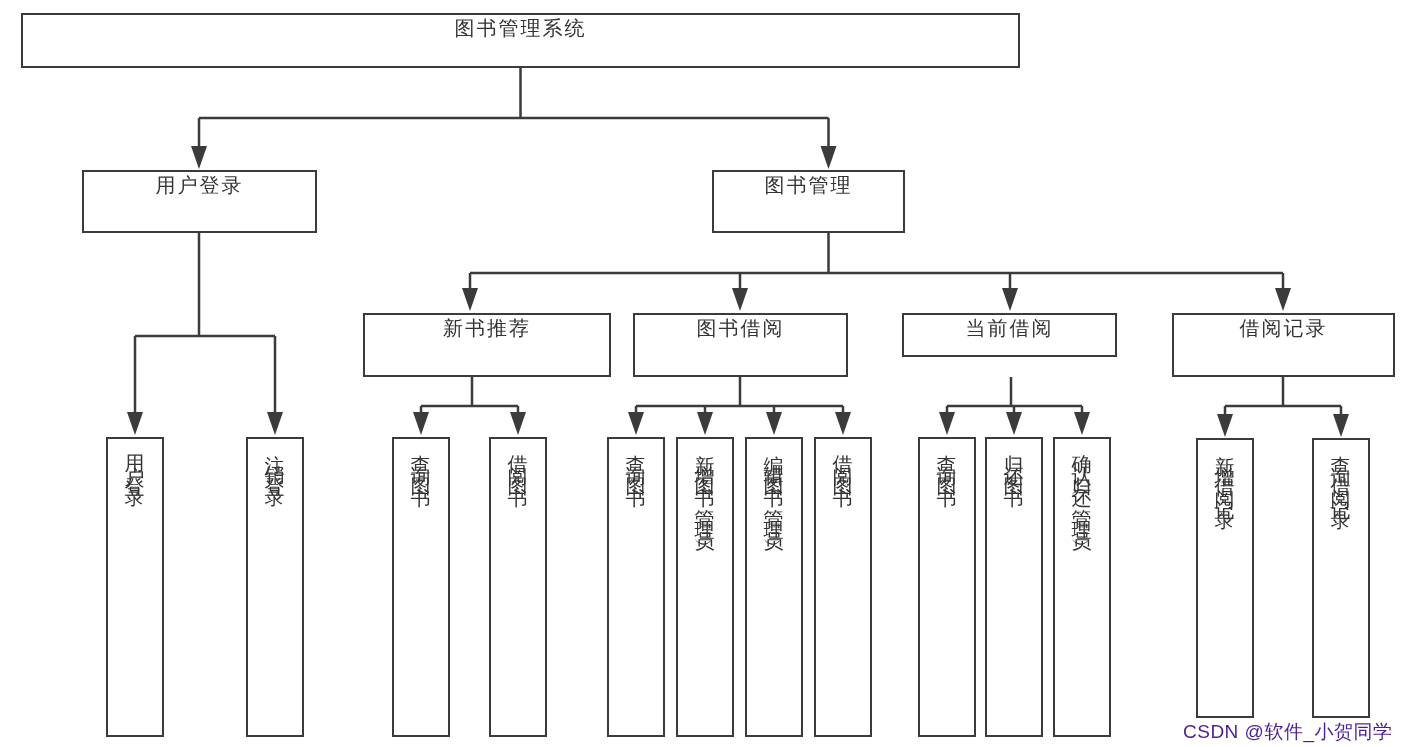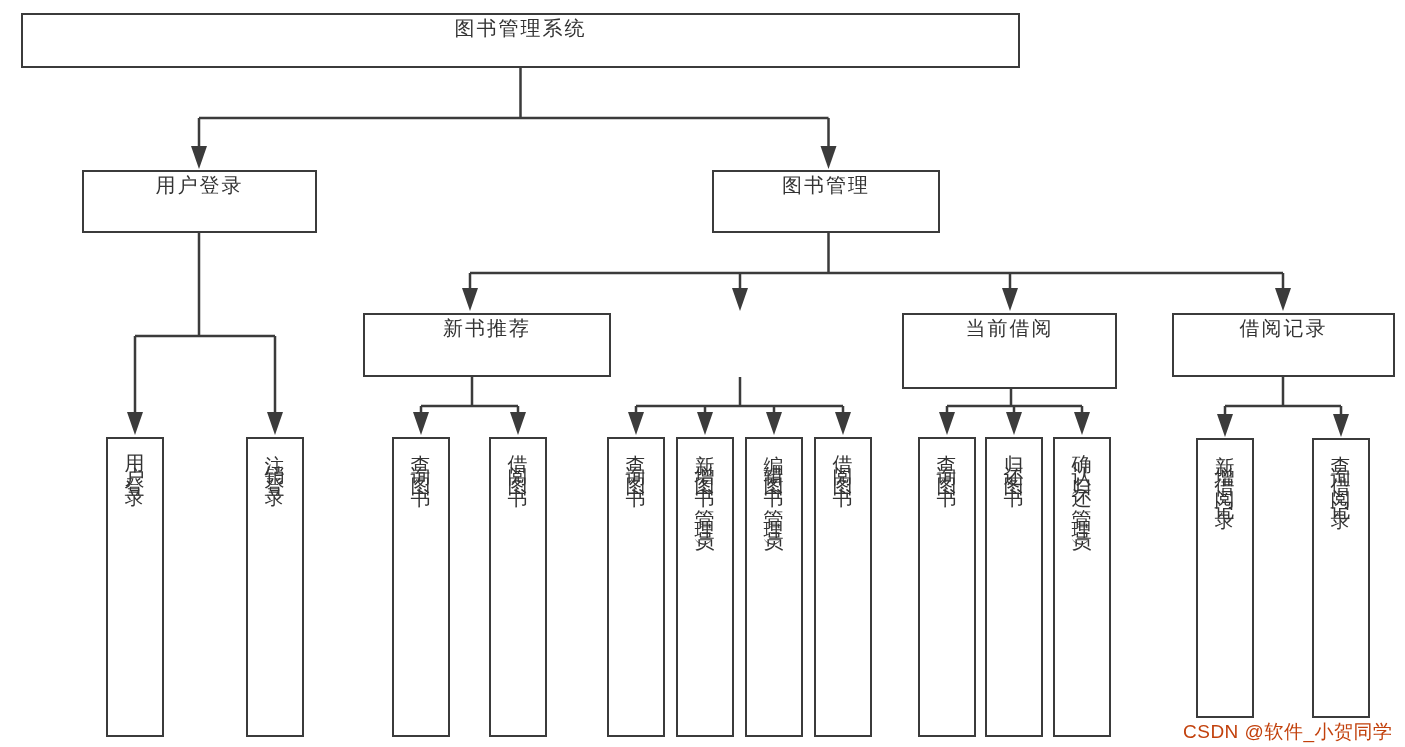--- a/index.html
+++ b/index.html
@@ -18,21 +18,21 @@
     width:58px;height:300px;top:437px;
     font-size:20px;
   }
   .vtext{
     writing-mode:vertical-rl;text-orientation:mixed;
     letter-spacing:11px;line-height:1;
     display:block;max-height:292px;
   }
   .watermark{
     position:absolute;left:1183px;top:719px;z-index:5;
-    font-size:19px;letter-spacing:0.5px;color:#c2410c;white-space:nowrap;
+    font-size:19px;letter-spacing:0.5px;color:#4c1d95;white-space:nowrap;
   }
 </style>
 </head>
 <body>
 
 <div class="canvas">
 
   <svg class="connectors" width="1405" height="747" viewBox="0 0 1405 747">
     <g stroke="#3b3b3b" stroke-width="2.5" fill="none">
 
@@ -80,28 +80,31 @@
     </g>
   </svg>
 
   <div class="node hbox" style="left:21px;top:13px;width:999px;height:55px">
     <span>图书管理系统</span>
   </div>
 
   <div class="node hbox" style="left:82px;top:170px;width:235px;height:63px">
     <span>用户登录</span>
   </div>
-  <div class="node hbox" style="left:712px;top:170px;width:228px;height:63px">
+  <div class="node hbox" style="left:712px;top:170px;width:193px;height:63px">
     <span>图书管理</span>
   </div>
 
   <div class="node hbox" style="left:363px;top:313px;width:248px;height:64px">
     <span>新书推荐</span>
   </div>
-  <div class="node hbox" style="left:902px;top:313px;width:215px;height:76px">
+  <div class="node hbox" style="left:633px;top:313px;width:215px;height:64px">
+    <span>图书借阅</span>
+  </div>
+  <div class="node hbox" style="left:902px;top:313px;width:215px;height:44px">
     <span>当前借阅</span>
   </div>
   <div class="node hbox" style="left:1172px;top:313px;width:223px;height:64px">
     <span>借阅记录</span>
   </div>
 
   <div class="node vbox" style="left:106px">
     <span class="vtext">用户登录</span>
   </div>
   <div class="node vbox" style="left:246px">

